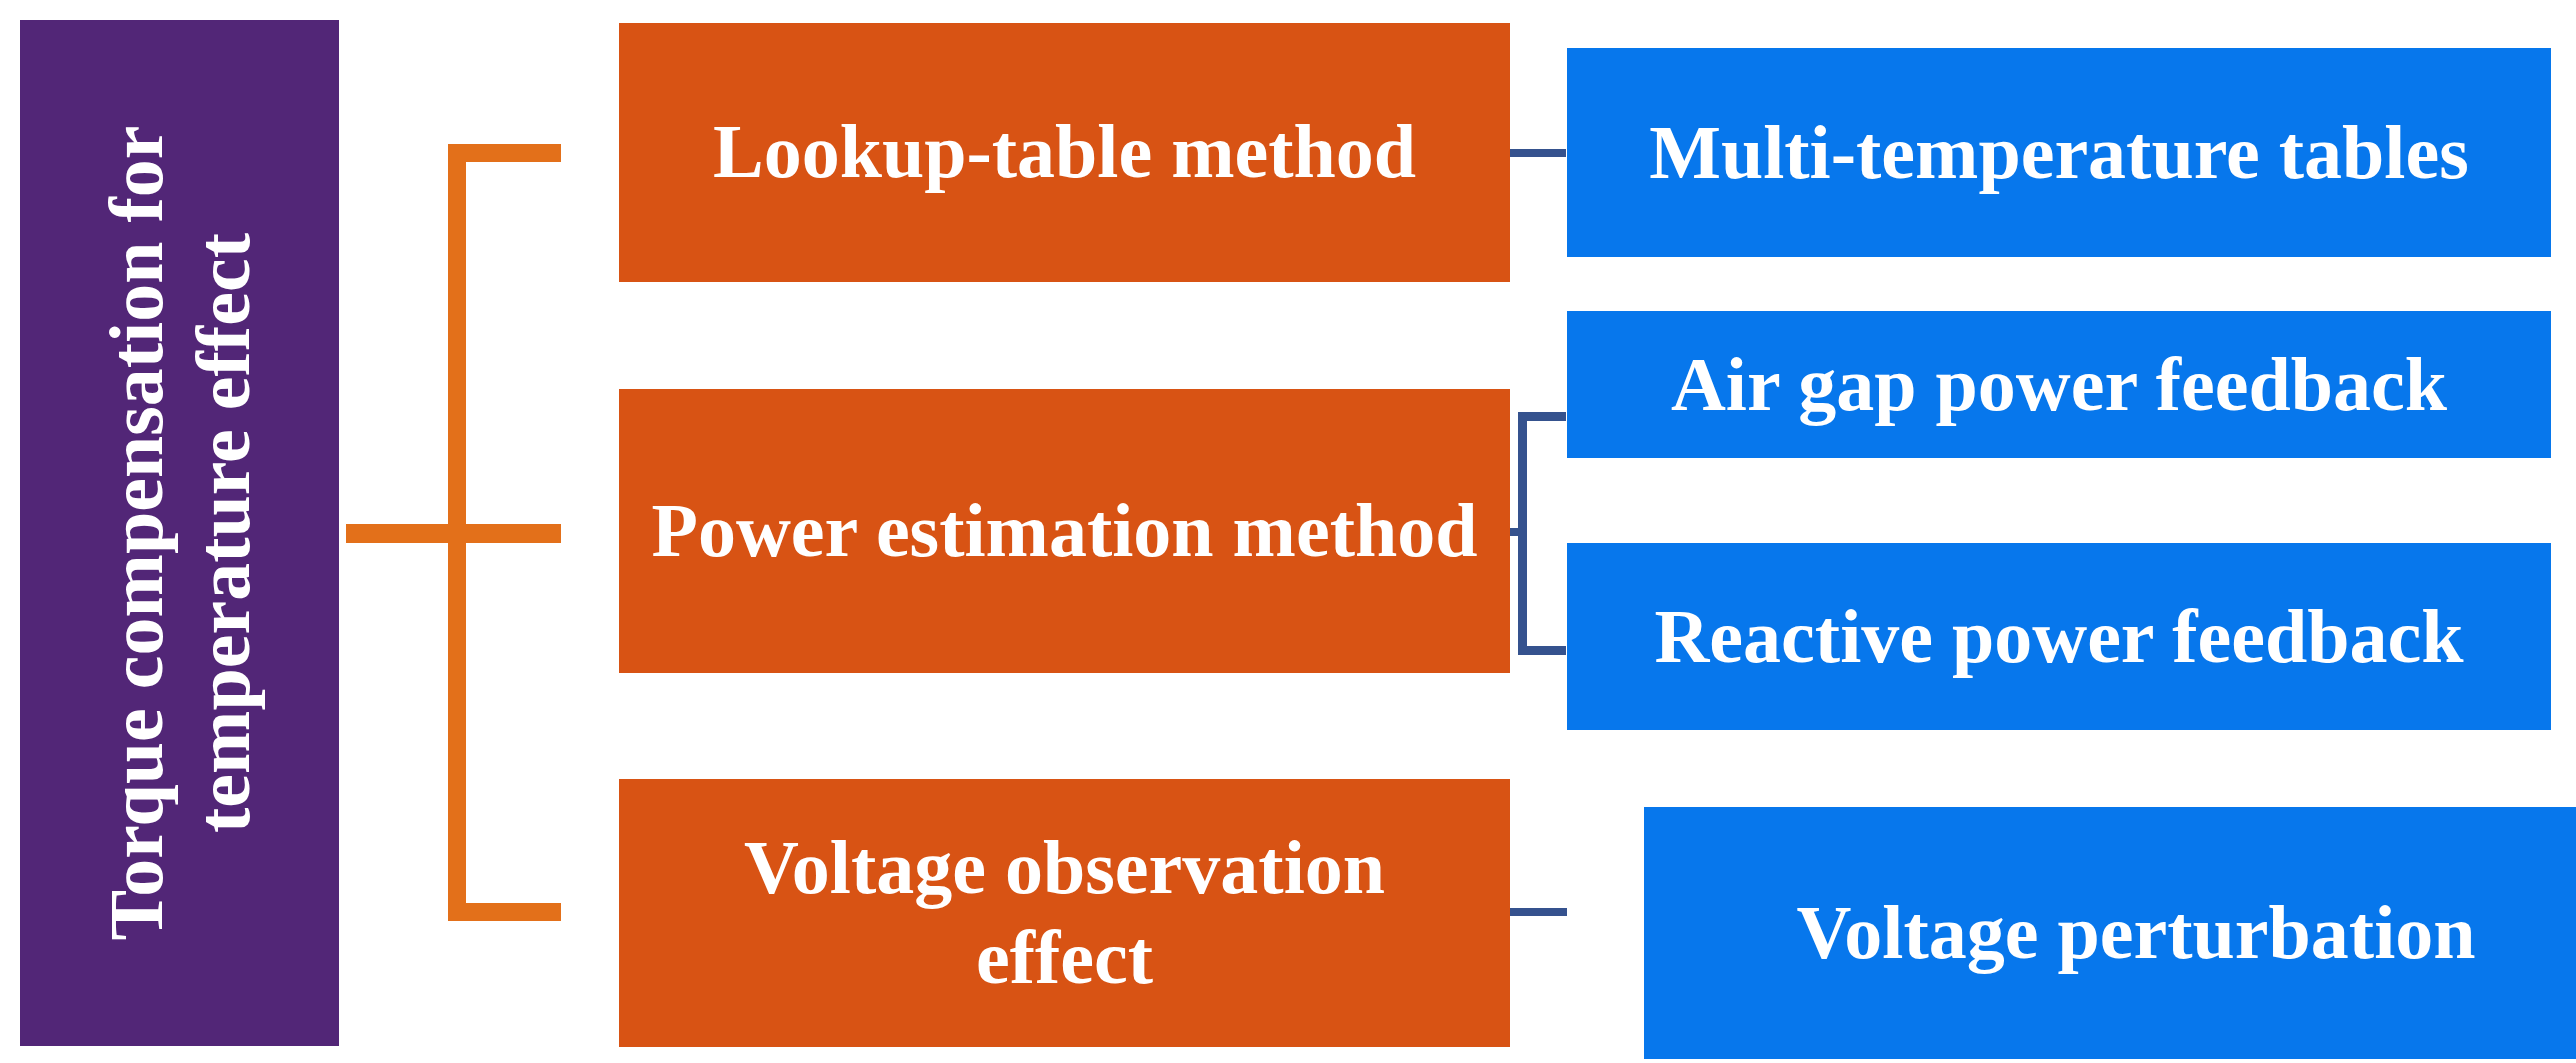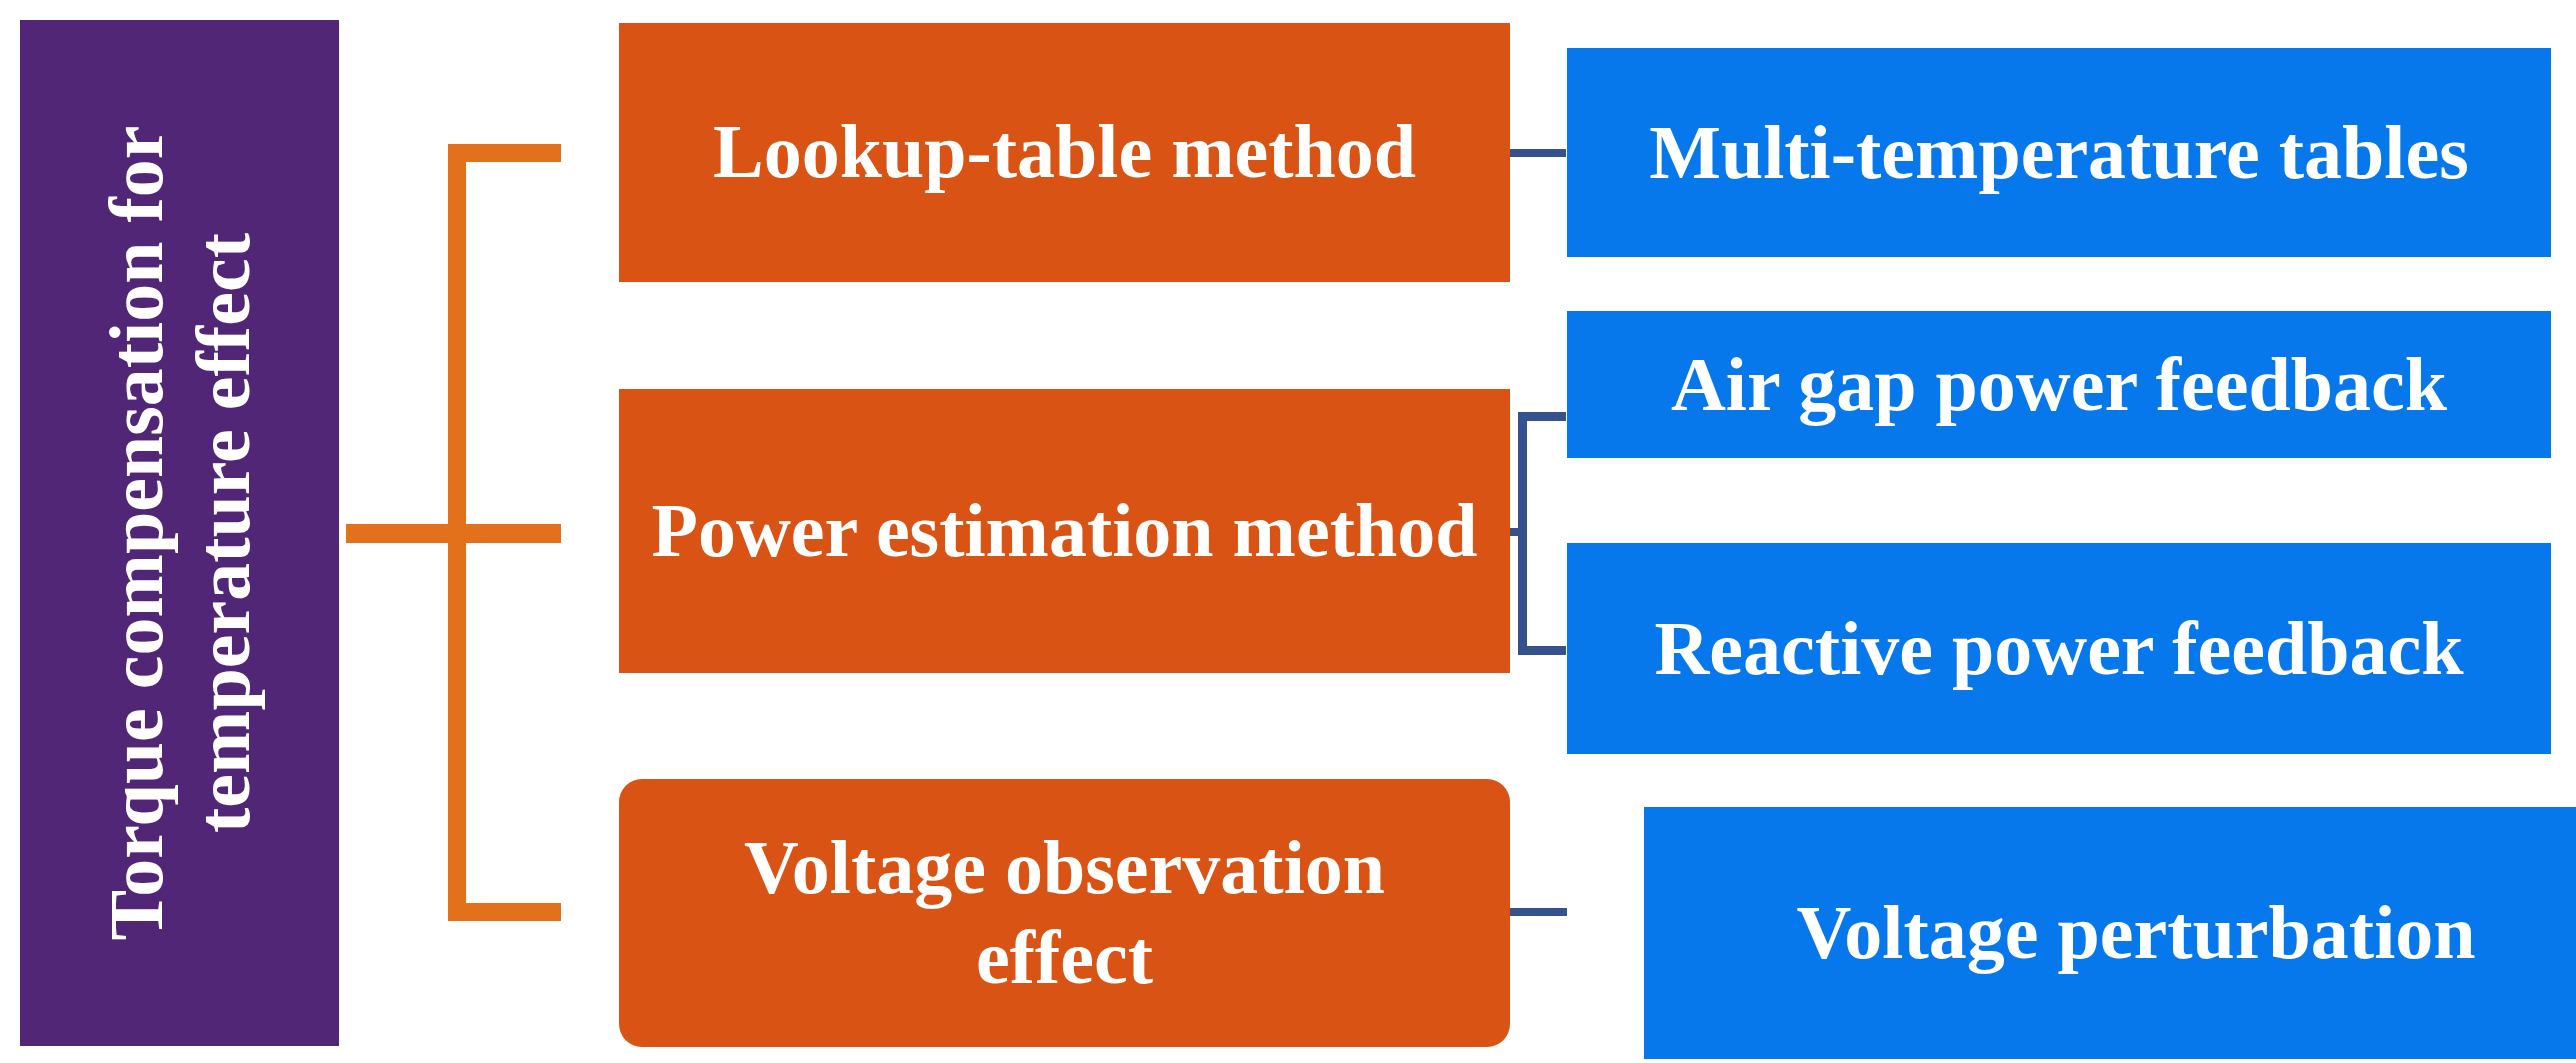--- a/index.html
+++ b/index.html
@@ -42,26 +42,26 @@
     position:absolute;left:50%;top:50%;
     width:1000px;
     transform:translate(-50%,-50%) rotate(-90deg);
     text-align:center;
     line-height:1.15;
   }
 
   
   #method1-node{left:575px;top:22.5px;width:891px;height:259px;}
   #method2-node{left:575px;top:389px;width:891px;height:284px;align-items:center;}
-  #method3-node{left:575px;top:779px;width:891px;height:268px;border-radius:23px;}
+  #method3-node{left:575px;top:779px;width:891px;height:268px;}
 
   
   #leaf1-node{left:1567px;top:48px;width:984px;height:209px;}
   #leaf2-node{left:1567px;top:311px;width:984px;height:147px;}
-  #leaf3-node{left:1567px;top:543px;width:984px;height:211px;}
+  #leaf3-node{left:1567px;top:543px;width:984px;height:187px;}
   #leaf4-node{left:1644px;top:807px;width:984px;height:252px;}
 
   
   #trunk-vertical{left:448px;top:144px;width:18px;height:777px;}
   #branch1{left:448px;top:144px;width:113px;height:18px;}
   #branch-root{left:346px;top:524px;width:215px;height:19px;}
   #branch3{left:448px;top:903px;width:113px;height:18px;}
 
   
   #navy1{left:1480px;top:149px;width:86px;height:8px;}

